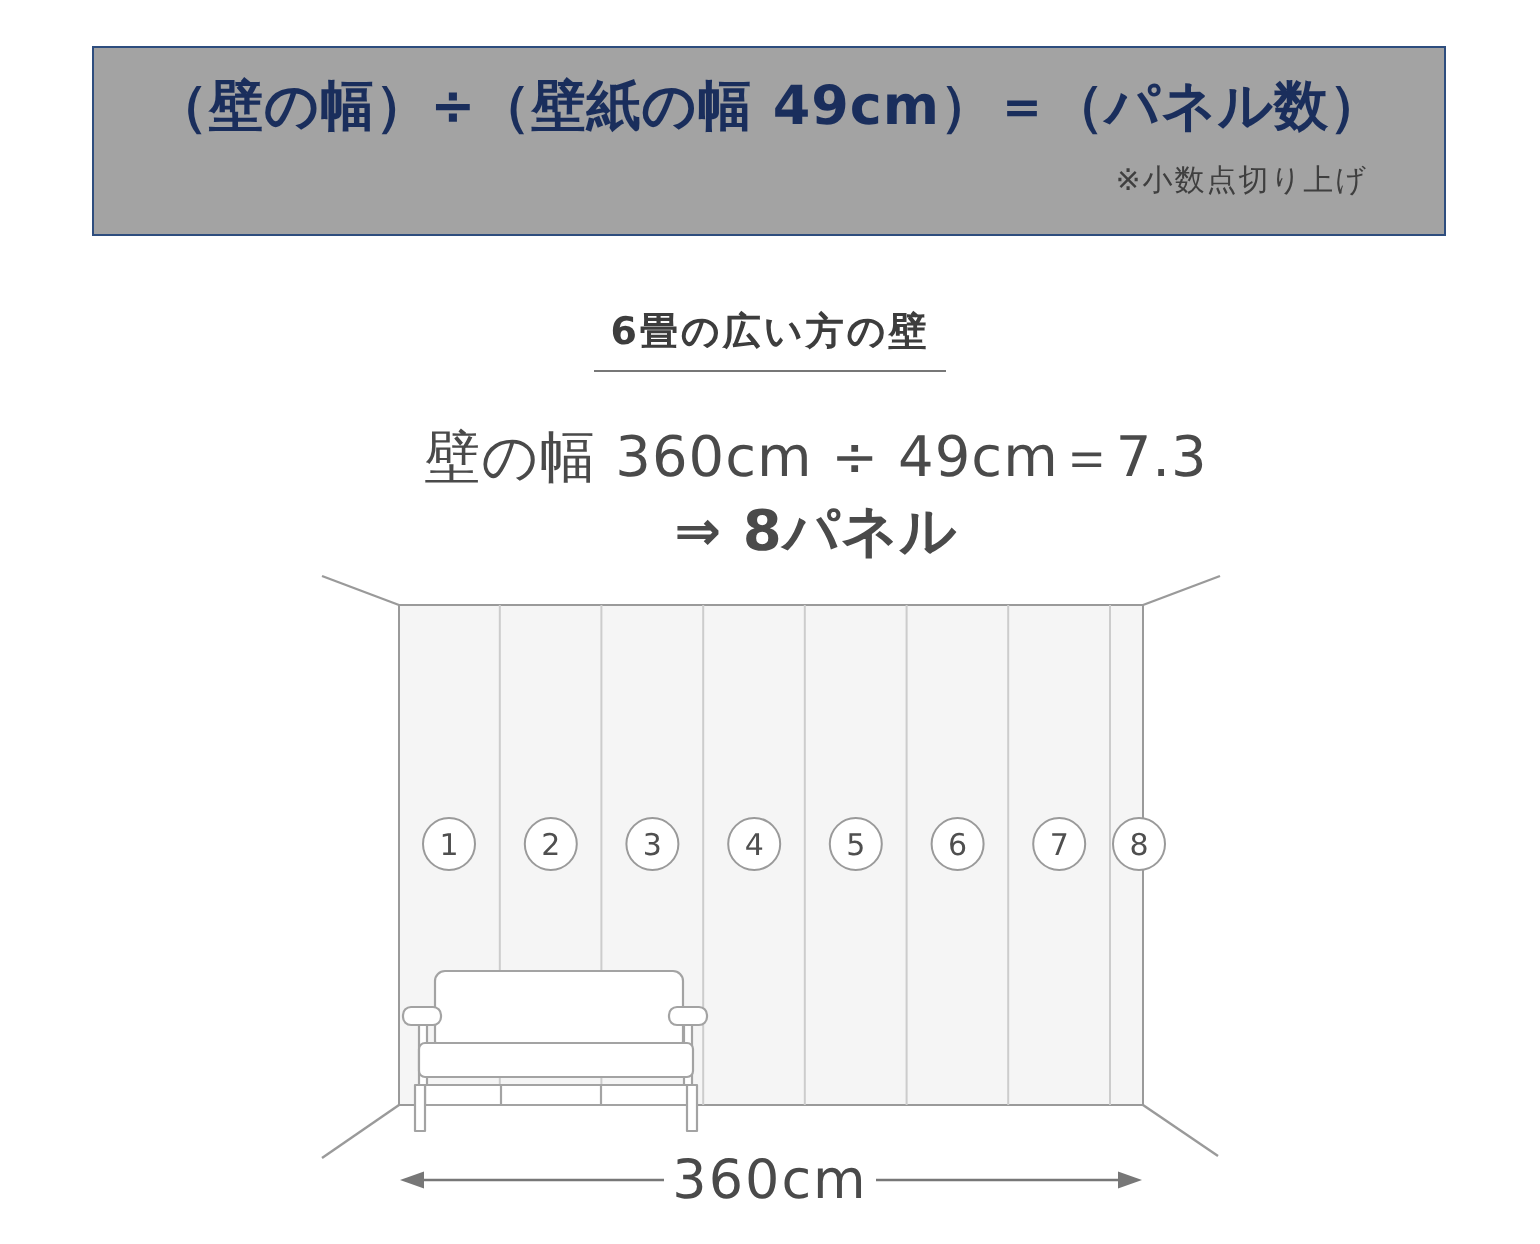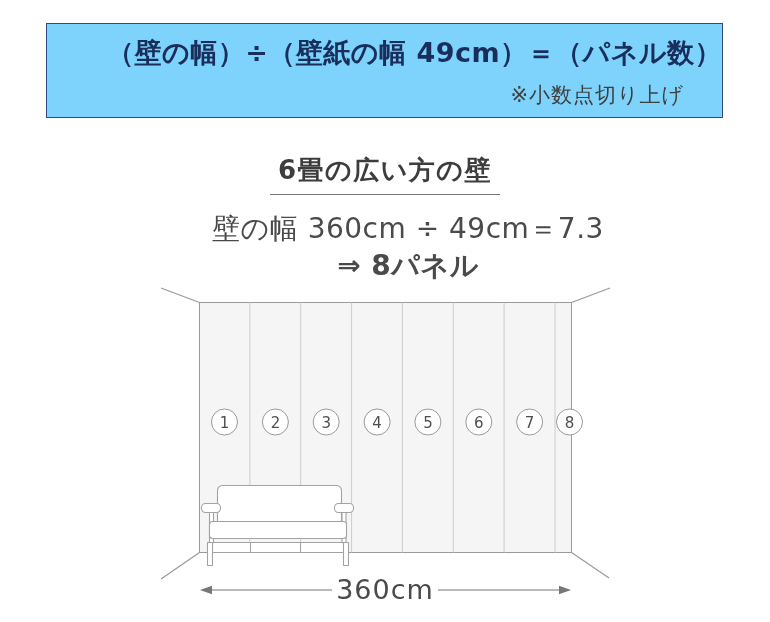--- a/index.html
+++ b/index.html
@@ -10,49 +10,49 @@
     font-family: "DejaVu Sans", "Liberation Sans", sans-serif;
     overflow: hidden;
   }
   .stage { position: absolute; inset: 0; width: 770px; height: 622px; }
 
   .formula-box {
     position: absolute;
     left: 46px; top: 23px;
     width: 677px; height: 95px;
     border: 1px solid #2e4d7e;
-    background: #7dd3fc;
-    text-align: right;
+    background: #a3a3a3;
+    text-align: center;
   }
   .formula-text {
     margin-top: 11px;
     font-size: 27px;
     font-weight: bold;
     color: #1a2e5c;
     letter-spacing: 0.5px;
     white-space: nowrap;
   }
   .rounding-note {
     position: absolute;
     right: 38px; top: 57px;
-    font-size: 21px;
+    font-size: 15px;
     color: #3f3f3f;
     letter-spacing: 1px;
     white-space: nowrap;
   }
 
   .section-heading {
     position: absolute;
     top: 153px; left: 0;
     width: 770px;
     text-align: center;
   }
   .section-heading span {
     display: inline-block;
-    font-size: 26px;
+    font-size: 19px;
     font-weight: bold;
     color: #3d3d3d;
     letter-spacing: 1.5px;
     padding: 0 8px 6px 8px;
     border-bottom: 1px solid #777777;
     white-space: nowrap;
   }
 
   .calc-line {
     position: absolute;

